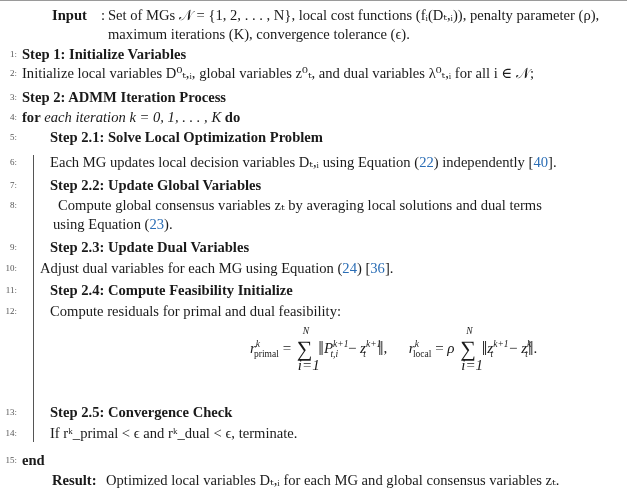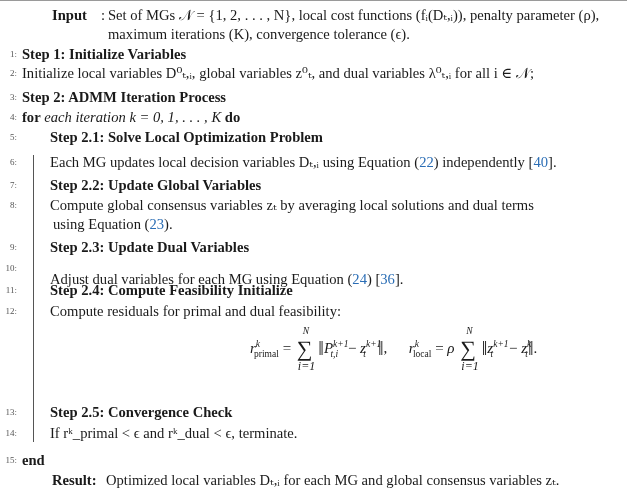--- a/index.html
+++ b/index.html
@@ -13,21 +13,21 @@
   .ln { position: absolute; left: 3px; width: 14px; text-align: right; font-size: 9px; color: #555; }
   .txt { position: absolute; white-space: nowrap; }
   .b { font-weight: bold; }
   .i { font-style: italic; margin-top: 27px; }
   .link { color: #2a6db5; }
   .vbar { position: absolute; left: 33px; top: 155px; width: 1px; height: 287px; background: #555; }
   sub, sup { font-size: 9.5px; line-height: 0; }
   .eq { position: absolute; left: 250px; top: 336px; white-space: nowrap; font-size: 15px; }
   .sum { display: inline-block; position: relative; font-size: 22px; vertical-align: -3px; margin: 0 2px; }
   .sum .top { position: absolute; top: -10px; left: 6px; font-size: 9.5px; font-style: italic; }
-  .sum .bot { position: absolute; bottom: -12px; left: 1px; font-size: 12px; }
+  .sum .bot { position: absolute; bottom: -12px; left: 1px; font-size: 15px; }
   .norm { font-size: 20px; vertical-align: -2px; }
 </style>
 </head>
 <body>
 
 <div class="toprule"></div>
 
 <div class="line" style="top:6px;">
   <span class="txt b" style="left:52px;">Input</span>
   <span class="txt" style="left:101px;">:</span>
@@ -69,33 +69,33 @@
   <span class="ln">6:</span>
   <span class="txt" style="left:50px;"><span>Each MG updates local decision variables Dₜ,ᵢ using Equation (</span><span class="link">22</span><span>) independently [</span><span class="link">40</span><span>].</span></span>
 </div>
 
 <div class="line" style="top:176px;">
   <span class="ln">7:</span>
   <span class="txt b" style="left:50px;">Step 2.2: Update Global Variables</span>
 </div>
 <div class="line" style="top:196px;">
   <span class="ln">8:</span>
-  <span class="txt" style="left:50px;text-align:right;">Compute global consensus variables zₜ by averaging local solutions and dual terms</span>
+  <span class="txt" style="left:58px;text-align:right;">Compute global consensus variables zₜ by averaging local solutions and dual terms</span>
 </div>
 <div class="line" style="top:215px;">
   <span class="txt" style="left:53px;"><span>using Equation (</span><span class="link">23</span><span>).</span></span>
 </div>
 
 <div class="line" style="top:238px;">
   <span class="ln">9:</span>
   <span class="txt b" style="left:50px;">Step 2.3: Update Dual Variables</span>
 </div>
 <div class="line" style="top:259px;">
   <span class="ln">10:</span>
-  <span class="txt" style="left:50px;margin-top:11px;"><span>Adjust dual variables for each MG using Equation (</span><span class="link">24</span><span>) [</span><span class="link">36</span><span>].</span></span>
+  <span class="txt" style="left:40px;"><span>Adjust dual variables for each MG using Equation (</span><span class="link">24</span><span>) [</span><span class="link">36</span><span>].</span></span>
 </div>
 
 <div class="line" style="top:281px;">
   <span class="ln">11:</span>
   <span class="txt b" style="left:50px;">Step 2.4: Compute Feasibility Initialize</span>
 </div>
 <div class="line" style="top:302px;">
   <span class="ln">12:</span>
   <span class="txt" style="left:50px;">Compute residuals for primal and dual feasibility:</span>
 </div>

